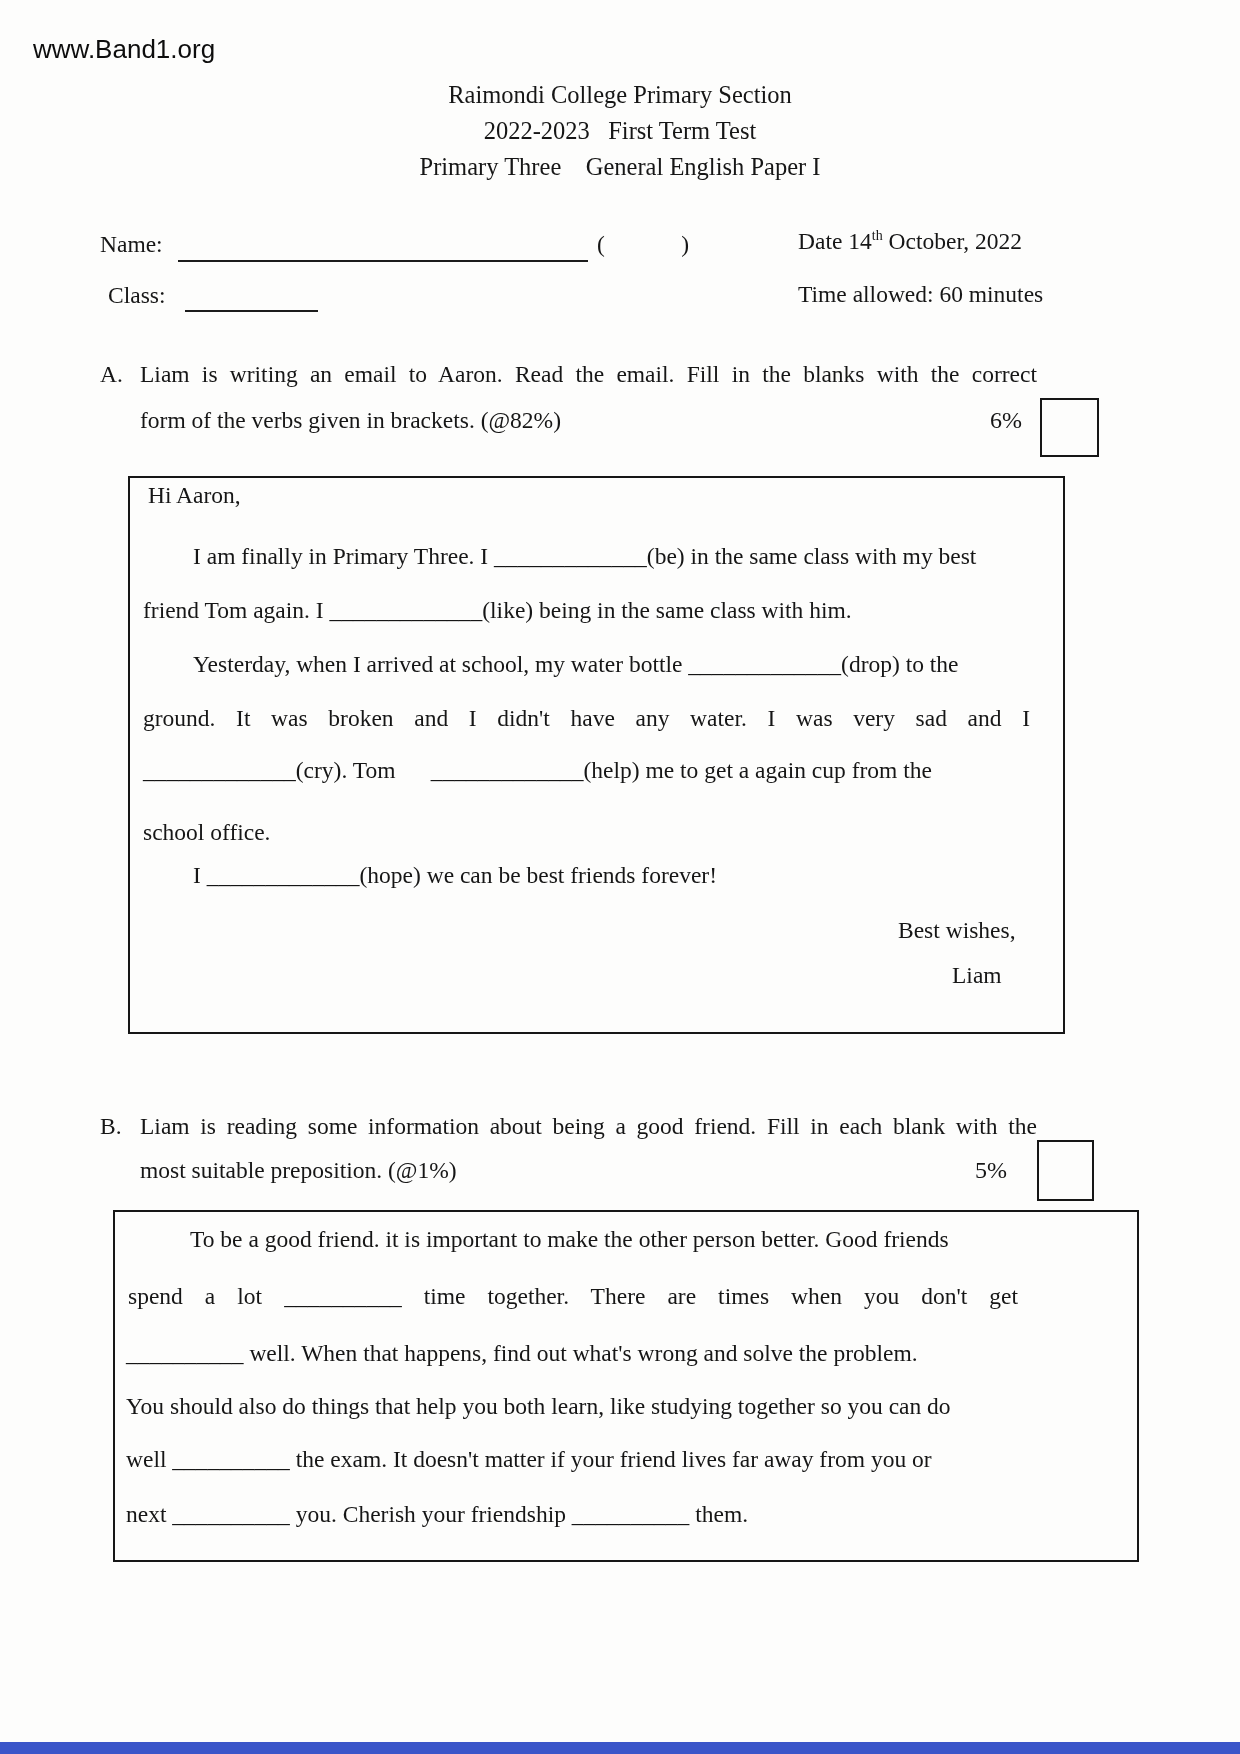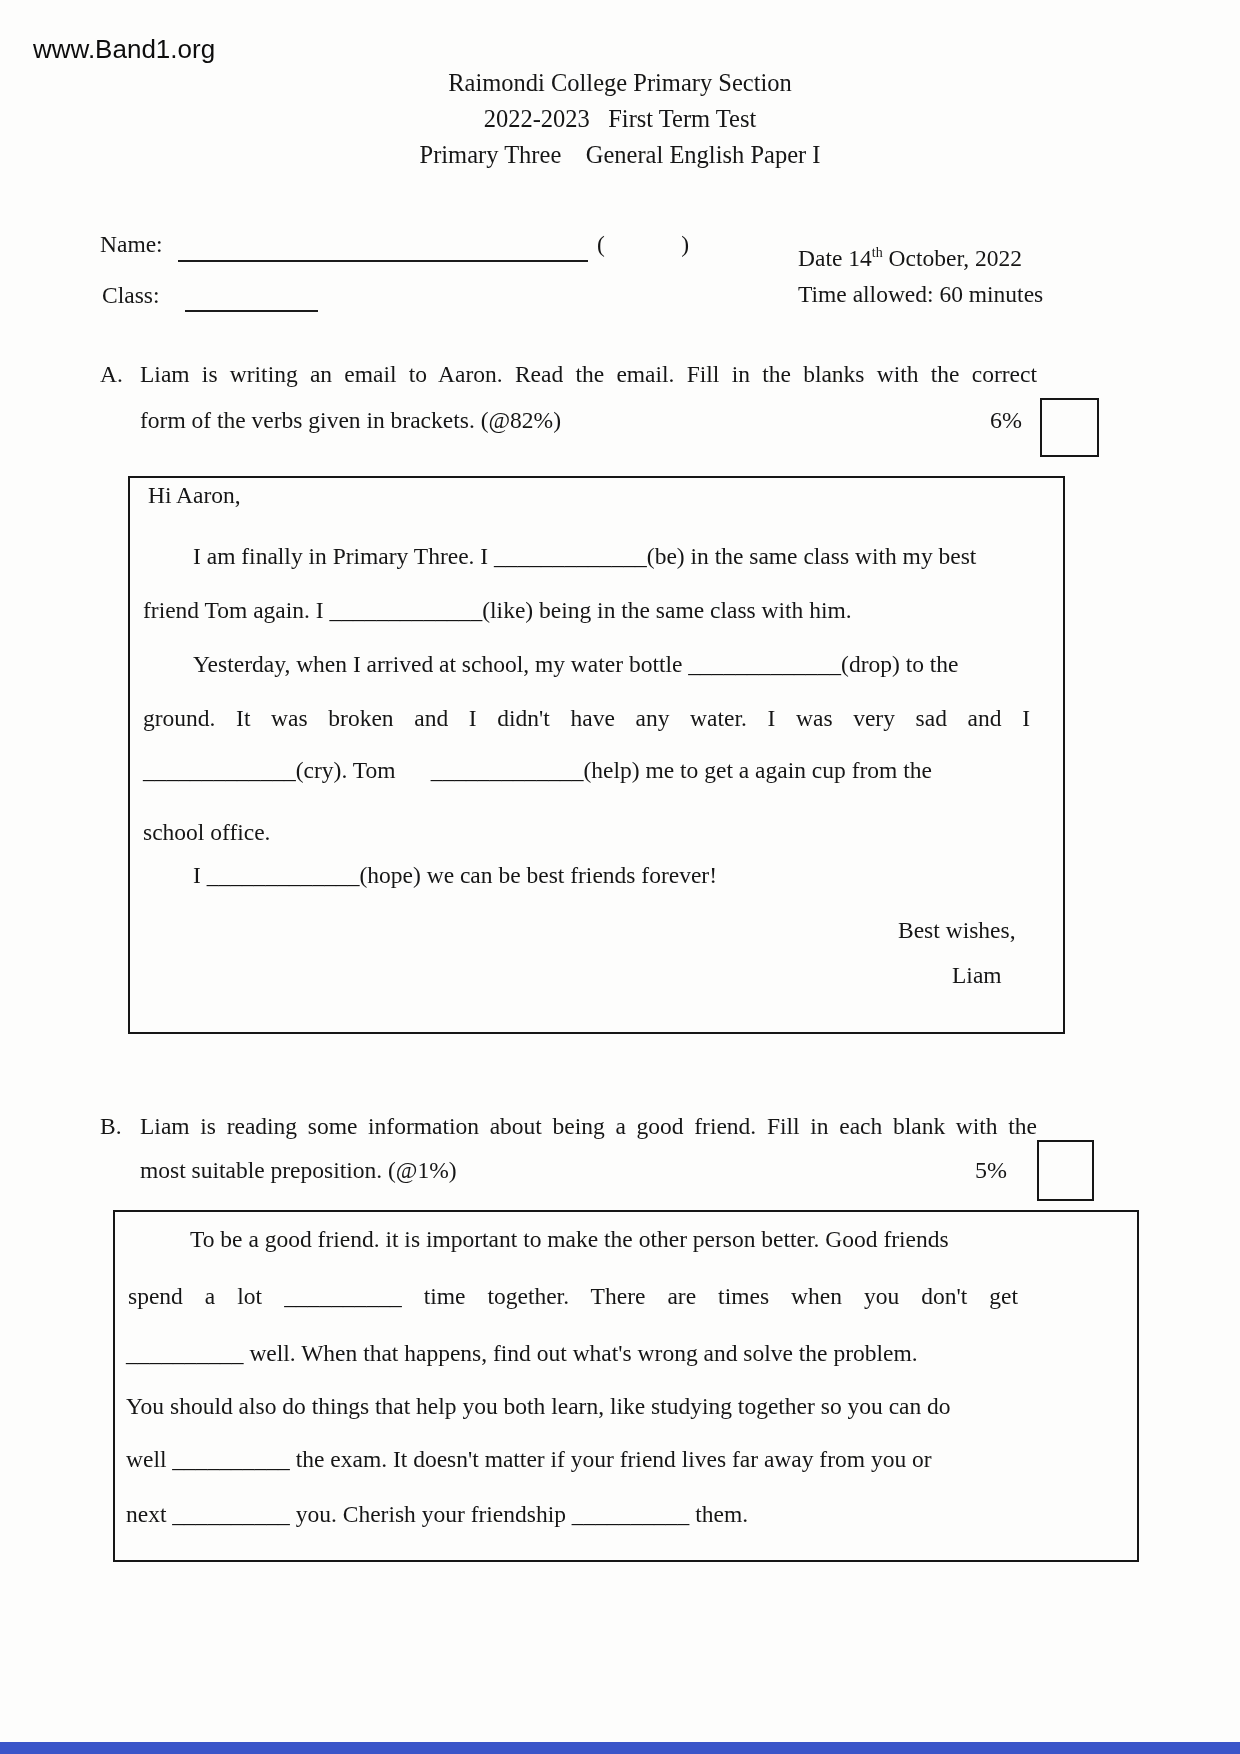--- a/index.html
+++ b/index.html
@@ -20,32 +20,32 @@
   sup.ord { font-size:14px; vertical-align:super; line-height:0; }
   .footer-bar { position:absolute; left:0; bottom:0; width:1240px; height:12px; }
 </style>
 </head>
 <body>
 
 <div class="page">
 
   <div class="abs watermark pre" style="left:33px; top:34px;">www.Band1.org</div>
 
-  <div class="abs title-block" style="top:65px;">
+  <div class="abs title-block" style="top:77px;">
     <div class="pre">Raimondi College Primary Section</div>
     <div class="pre">2022-2023   First Term Test</div>
     <div class="pre">Primary Three    General English Paper I</div>
   </div>
 
   <div class="abs txt pre" style="left:100px; top:231px;">Name:</div>
   <div class="uline" style="left:178px; top:260px; width:410px;"></div>
   <div class="abs txt pre" style="left:597px; top:231px;">(             )</div>
-  <div class="abs txt pre" style="left:798px; top:228px;margin-top:17px;"><span>Date 14</span><sup class="ord">th</sup><span> October, 2022</span></div>
+  <div class="abs txt pre" style="left:798px; top:228px;"><span>Date 14</span><sup class="ord">th</sup><span> October, 2022</span></div>
 
-  <div class="abs txt pre" style="left:102px; top:282px;">Class:</div>
+  <div class="abs txt pre" style="left:108px; top:282px;">Class:</div>
   <div class="uline" style="left:185px; top:310px; width:133px;"></div>
   <div class="abs txt pre" style="left:798px; top:281px;">Time allowed: 60 minutes</div>
 
   <div class="abs txt pre" style="left:100px; top:361px;">A.</div>
   <div class="abs txt justify" style="left:140px; top:361px; width:897px;">Liam is writing an email to Aaron. Read the email. Fill in the blanks with the correct</div>
   <div class="abs txt pre" style="left:140px; top:407px;">form of the verbs given in brackets. (@82%)</div>
   <div class="abs txt score pre" style="left:990px; top:407px;">6%</div>
   <div class="rect" style="left:1040px; top:398px; width:55px; height:55px;"></div>
 
   <div class="rect" style="left:128px; top:476px; width:933px; height:554px;"></div>

